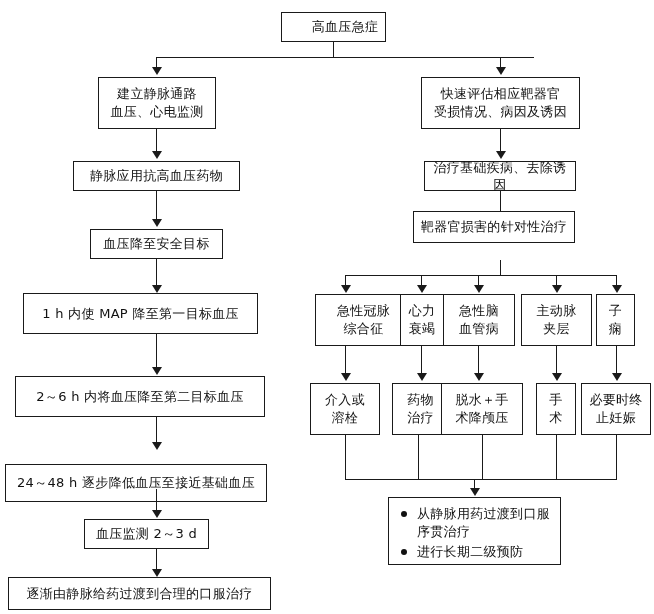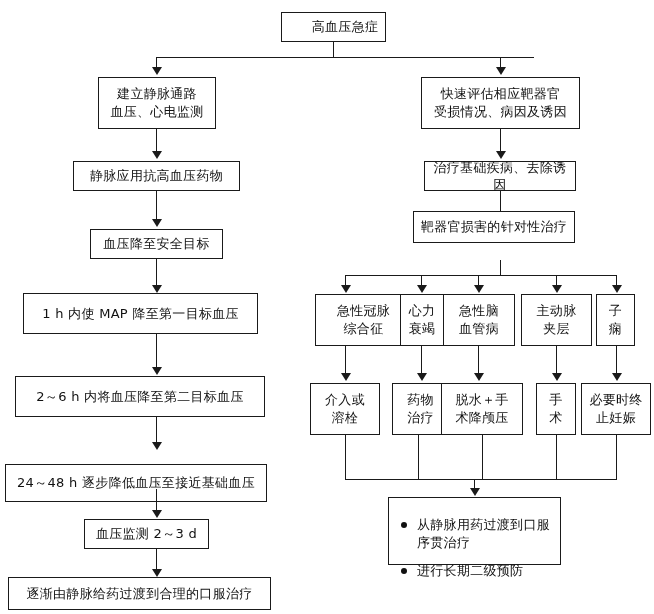--- a/index.html
+++ b/index.html
@@ -44,21 +44,21 @@
     line-height: 1.35;
     padding: 7px 10px 7px 8px;
   }
   .bulletbox ul {
     margin: 0;
     padding: 0 0 0 20px;
     list-style: none;
   }
   .bulletbox li {
     position: relative;
-    margin: 11px 0 3px 0;
+    margin: 0 0 3px 0;
     letter-spacing: 0.3px;
   }
   .bulletbox li .dot {
     position: absolute;
     left: -16px;
     top: 6px;
     width: 6px;
     height: 6px;
     background: #111111;
     border-radius: 50%;

